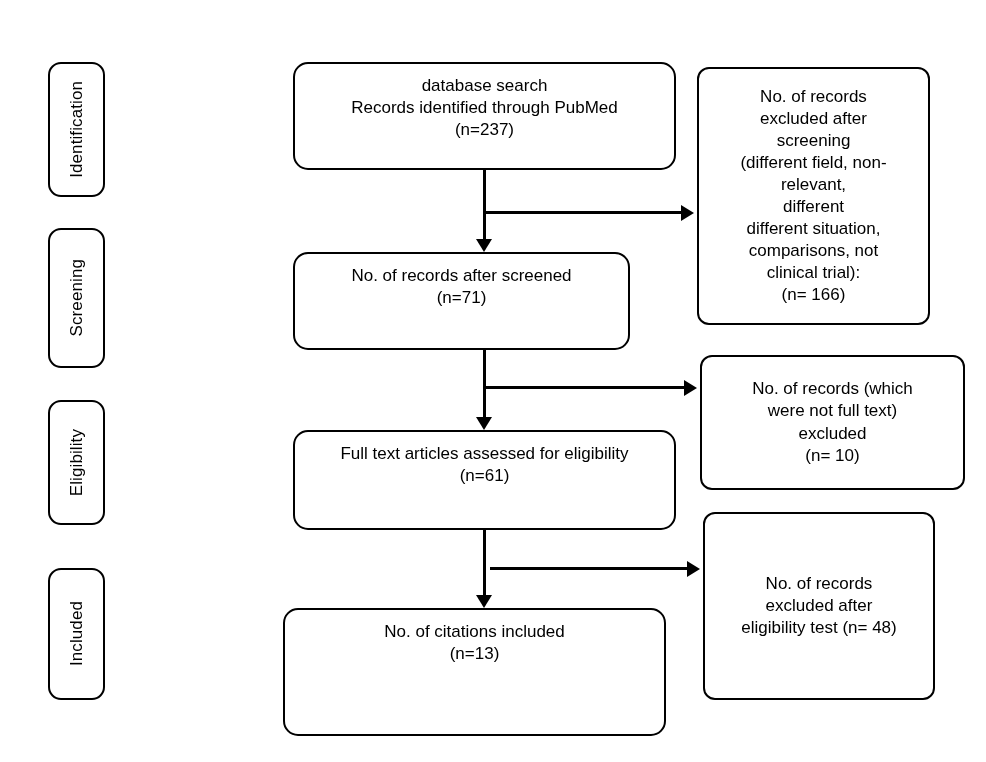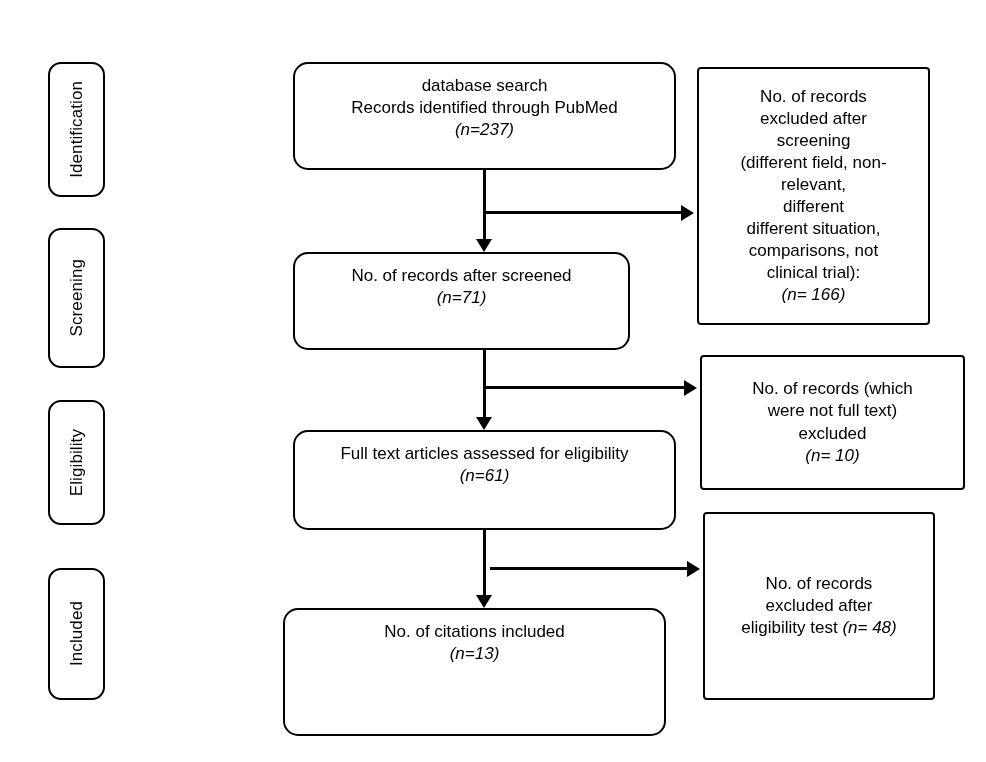--- a/index.html
+++ b/index.html
@@ -49,29 +49,28 @@
     text-align: center;
     font-size: 17px;
     line-height: 1.30;
   }
   .flow-box.main {
     border-radius: 15px;
     align-items: flex-start;
     padding: 11px 16px 0 16px;
   }
   .flow-box.side {
-    border-radius: 4px;
+    border-radius: 12px;
     align-items: center;
     padding: 6px 20px;
   }
   .flow-box .txt {
     width: 100%;
   }
   .nval {
-    font-style: italic;
   }
 
   
   .vline {
     position: absolute;
     width: 3px;
     background: #000000;
   }
   .hline {
     position: absolute;

